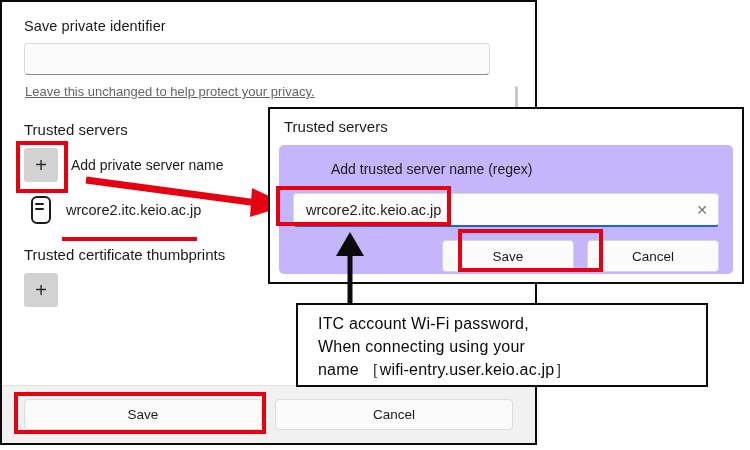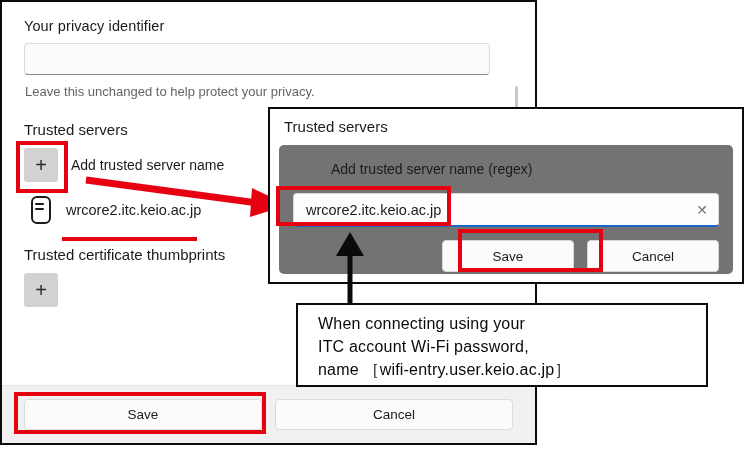--- a/index.html
+++ b/index.html
@@ -26,21 +26,21 @@
 
   .field-label{
     font-size:14.5px;color:#1b1b1b;margin:6px 0 9px 0;letter-spacing:.1px;
   }
   .text-input{
     width:466px;height:32px;box-sizing:border-box;
     background:#fbfbfb;border:1px solid #dcdcdc;border-bottom:1px solid #8a8a8a;
     border-radius:4px;
   }
   .hint{
-    font-size:13px;color:#656565;margin:9px 0 0 1px;
+    font-size:13px;color:#656565;margin:9px 0 0 1px;text-decoration:underline;
   }
 
   .section-title{
     font-size:15px;color:#1b1b1b;margin:22px 0 10px 0;
   }
 
   .row{display:flex;align-items:center;}
   .plus-btn{
     width:34px;height:34px;background:#d2d2d2;border:none;border-radius:3px;
     display:flex;align-items:center;justify-content:center;
@@ -92,21 +92,21 @@
   
   .dialog{
     position:absolute;left:268px;top:107px;width:476px;height:177px;
     background:#ffffff;border:2.5px solid #0a0a0a;box-sizing:border-box;overflow:hidden;
   }
   .dlg-title{
     font-size:15px;color:#1b1b1b;padding:9px 0 0 14px;
   }
   .dlg-body{
     position:absolute;left:9px;right:9px;top:36px;bottom:8px;
-    background:#737373;border-radius:5px;padding:10px 14px 0 14px;box-sizing:border-box;
+    background:#c4b5fd;border-radius:5px;padding:10px 14px 0 14px;box-sizing:border-box;
   }
   .dlg-sub{font-size:14px;color:#1b1b1b;margin:6px 0 0 38px;}
   .dlg-input-wrap{
     position:relative;margin-top:16px;height:34px;
     background:#fdfdfd;border:1px solid #d9d9d9;border-bottom:2.5px solid #1a66c9;
     border-radius:4px;box-sizing:border-box;display:flex;align-items:center;
   }
   .dlg-input-val{font-size:14.5px;color:#1b1b1b;margin-left:12px;}
   .clear-x{
     position:absolute;right:10px;top:50%;transform:translateY(-50%);
@@ -135,31 +135,31 @@
 </head>
 <body>
 
 <div id="stage">
 
   <div class="settings-window">
 
     <div class="settings-scroll">
       <div class="sw-pad">
 
-        <div class="field-label">Your privacy identifier</div>
+        <div class="field-label">Save private identifier</div>
 
         <div class="text-input" title=""></div>
 
         <div class="hint">Leave this unchanged to help protect your privacy.</div>
 
         <div class="section-title">Trusted servers</div>
 
         <div class="row">
           <div class="plus-btn">+</div>
-          <div class="row-label">Add trusted server name</div>
+          <div class="row-label">Add private server name</div>
         </div>
 
         <div class="srv-row">
           <div class="srv-icon">
             <div class="body"></div>
               <div class="l1"></div>
               <div class="l2"></div>
           </div>
           <div class="srv-name">wrcore2.itc.keio.ac.jp</div>
         </div>
@@ -209,18 +209,18 @@
   <div class="hl hl-save-dlg"></div>
   <div class="hl hl-save-main"></div>
   <div class="red-underline"></div>
 
   <svg class="black-arrow" viewBox="0 0 40 74">
     <line x1="20" y1="74" x2="20" y2="18" stroke="#0a0a0a" stroke-width="5"></line>
     <polygon points="20,0 34,24 6,24" fill="#0a0a0a"></polygon>
   </svg>
 
   <div class="callout">
+    <div class="callout-line">ITC account Wi-Fi password,</div>
     <div class="callout-line">When connecting using your</div>
-    <div class="callout-line">ITC account Wi-Fi password,</div>
     <div class="callout-line">name ［wifi-entry.user.keio.ac.jp］</div>
   </div>
 
 </div>
 
 </body></html>

